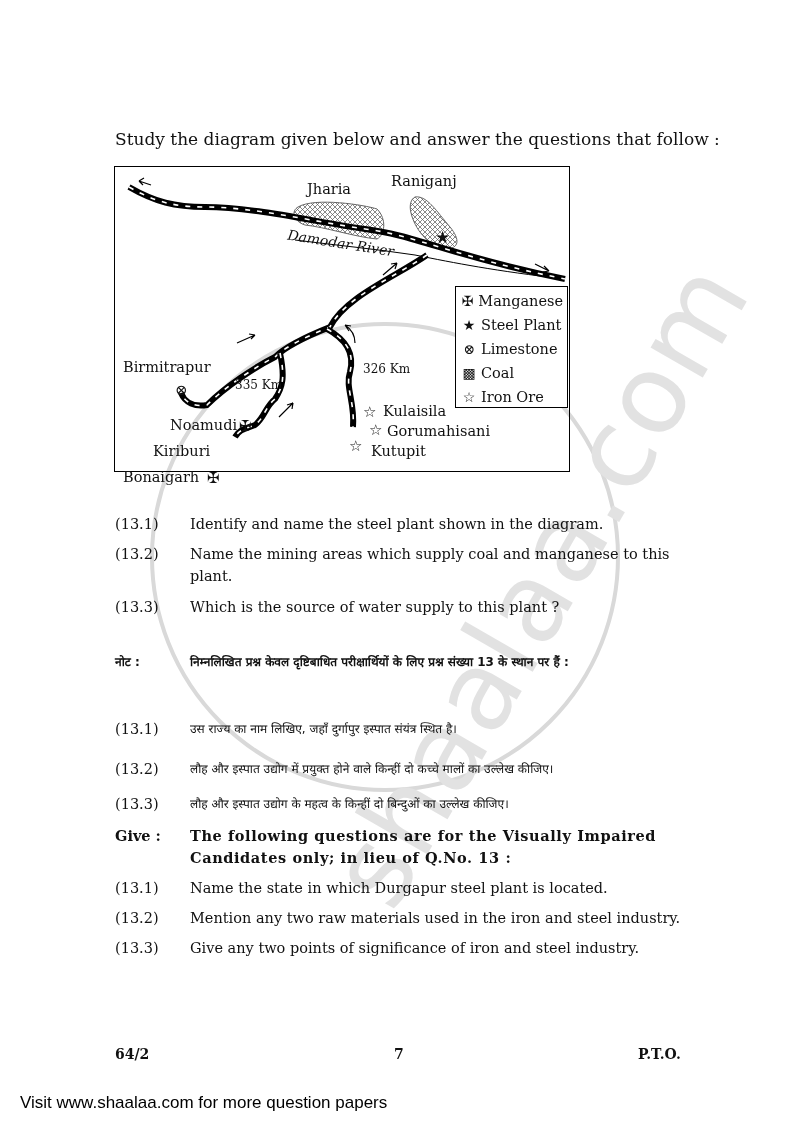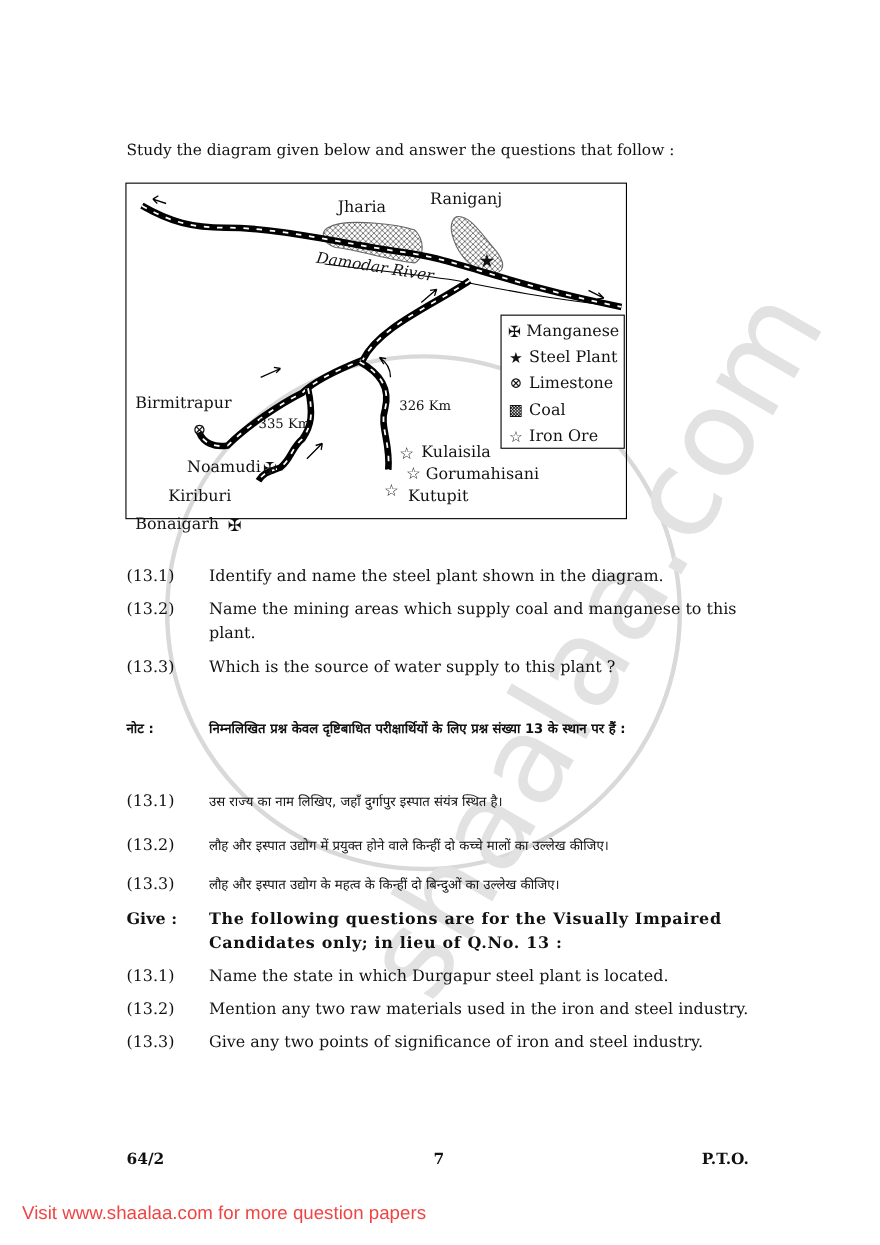--- a/index.html
+++ b/index.html
@@ -6,42 +6,42 @@
   body { width: 800px; height: 1132px; position: relative; overflow: hidden;
          font-family: "DejaVu Serif", "Liberation Serif", serif; color: #111; }
   .page { position: absolute; left: 0; top: 0; width: 800px; height: 1132px; }
 
   .watermark { position: absolute; left: 150px; top: 322px; width: 470px; height: 470px;
                border: 4px solid #d9d9d9; border-radius: 50%; box-sizing: border-box; }
   .watermark-text { position: absolute; left: 180px; top: 520px; transform: rotate(-60deg);
                     font-family: "DejaVu Sans", sans-serif; font-size: 110px; color: #e2e2e2;
                     letter-spacing: 2px; white-space: nowrap; }
 
-  .intro { position: absolute; left: 115px; top: 129px; font-size: 14px; }
+  .intro { position: absolute; left: 115px; top: 129px; font-size: 17px; }
 
   .map { position: absolute; left: 114px; top: 166px; width: 456px; height: 306px;
          border: 1.5px solid #000; box-sizing: border-box; }
   .map svg { position: absolute; left: 0; top: 0; }
   .map .lbl { position: absolute; font-size: 14.5px; white-space: nowrap; }
   .map .lbl.small { font-size: 12px; }
   .map .lbl.river { font-style: italic; transform: rotate(9deg); font-size: 14px; }
 
   .legend { position: absolute; left: 340px; top: 119px; width: 113px; height: 122px;
             border: 1.5px solid #000; background: #fff; box-sizing: border-box; padding: 2px 4px; }
   .legend-row { display: flex; align-items: center; height: 24px; font-size: 14.5px; white-space: nowrap; }
   .legend-row .sym { width: 18px; display: inline-block; text-align: center; margin-right: 3px; font-size: 14px; }
 
   .q { position: absolute; left: 115px; font-size: 14.5px; line-height: 22px; }
   .q .num { position: absolute; left: 0; top: 0; width: 70px; }
   .q .txt { position: absolute; left: 75px; top: 0; width: 500px; }
   .hi { font-family: "DejaVu Sans", sans-serif; font-size: 12px; }
   .bold { font-weight: bold; }
 
   .footer { position: absolute; top: 1046px; font-size: 14px; font-weight: bold; }
-  .visit { position: absolute; left: 20px; top: 1093px; font-family: "Liberation Sans", sans-serif; font-size: 17px; color: #ef4444; }
+  .visit { position: absolute; left: 20px; top: 1093px; font-family: "Liberation Sans", sans-serif; font-size: 17px; color: #000000; }
 </style>
 </head>
 <body>
 
 <div class="page">
 
   <div class="watermark"></div>
   <div class="watermark-text">shaalaa.com</div>
 
   <div class="intro">Study the diagram given below and answer the questions that follow :</div>

